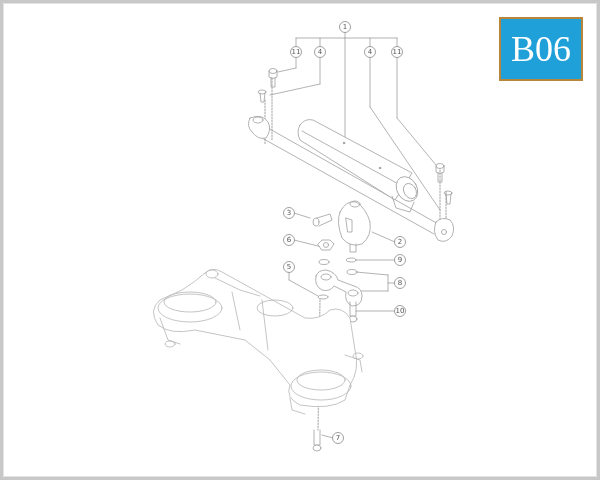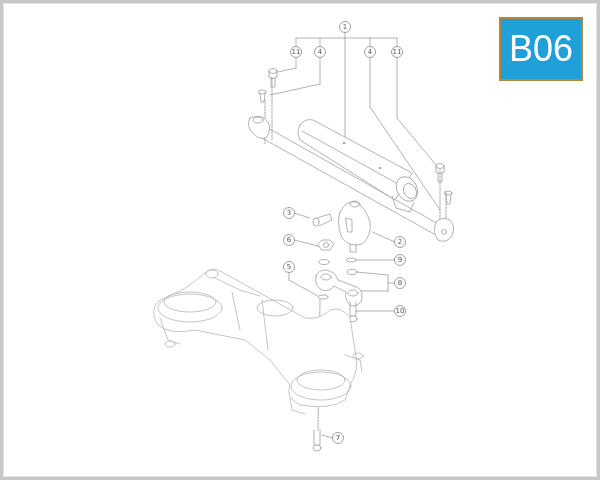--- a/index.html
+++ b/index.html
@@ -10,21 +10,21 @@
       border: 3px solid #c8c8c8;
       box-shadow: inset 0 0 0 1px #e4e4e4;
       background: #ffffff;
     }
     .badge {
       position: absolute; left: 499px; top: 17px; width: 84px; height: 64px;
       box-sizing: border-box;
       background: #1fa0d8;
       border: 2px solid #b8863b;
       color: #ffffff;
-      font-family: Liberation Sans, sans-serif;
+      font-family: Liberation Serif, serif;
       font-size: 36px; line-height: 60px; text-align: center;
       letter-spacing: 0px;
     }
     svg.diagram { position: absolute; left: 0; top: 0; }
     .callout-text {
       font-family: "DejaVu Sans", sans-serif;
       font-size: 7px; fill: #555555;
       text-anchor: middle; dominant-baseline: central;
     }
   </style>

